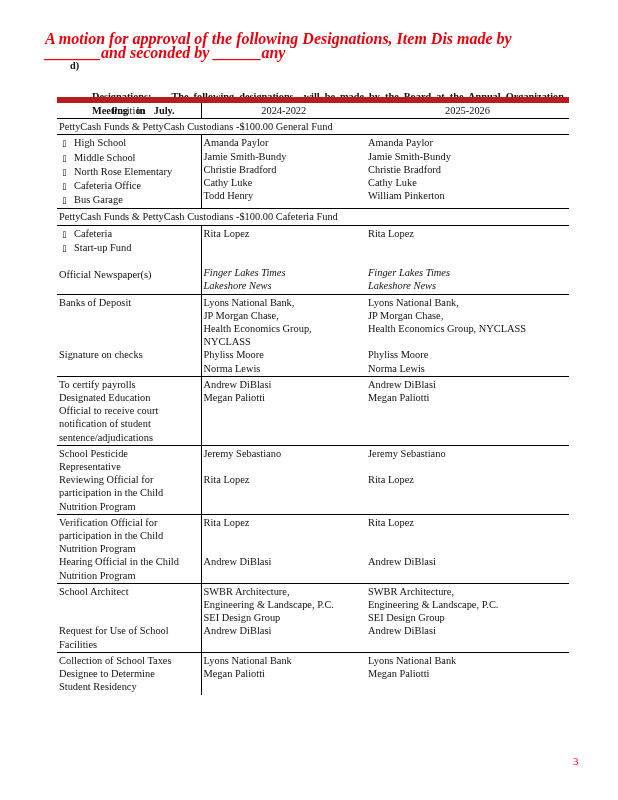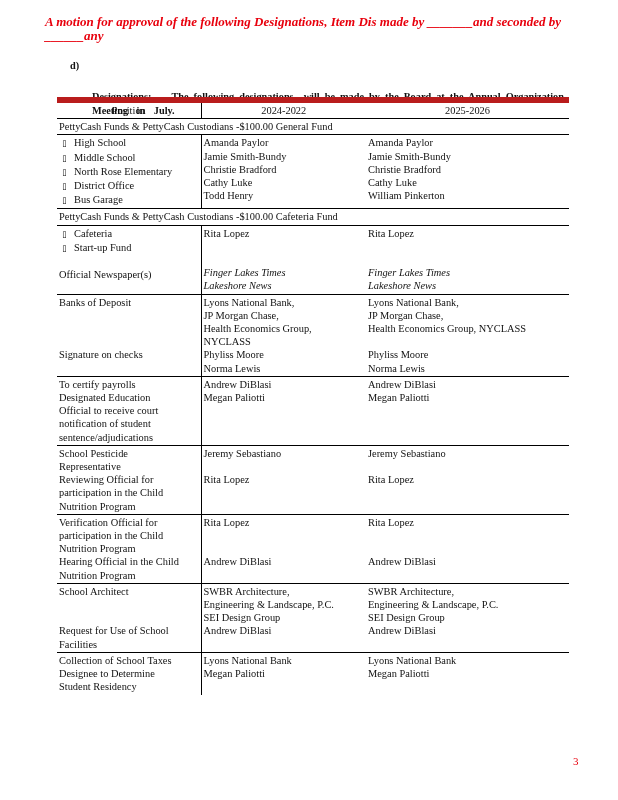--- a/index.html
+++ b/index.html
@@ -2,22 +2,22 @@
 <html><head>
 <meta charset="utf-8">
 <style>
   html,body{margin:0;padding:0;}
   body{
     width:618px;height:800px;position:relative;background:#ffffff;
     font-family:"Liberation Serif", serif;color:#121212;overflow:hidden;
   }
   
   .motion{
-    position:absolute;left:45px;top:15px;width:528px;
-    font-size:13px;line-height:13.5px;font-style:italic;font-weight:bold;
+    position:absolute;left:45px;top:32px;width:528px;
+    font-size:16px;line-height:13.5px;font-style:italic;font-weight:bold;
     color:#e8000d;
   }
   
   .dpara{
     position:absolute;left:70px;top:59px;width:494px;
     font-size:10.3px;line-height:13.5px;font-weight:bold;display:flex;
   }
   .dpara .marker{width:22px;flex:none;}
   .dpara .ptext{flex:1;}
   .jline{text-align:justify;text-align-last:justify;margin-top:31px;}
@@ -78,21 +78,21 @@
 
   <tr class="hb">
     <td colspan="3" class="span-cell">PettyCash Funds  &amp; PettyCash Custodians  -$100.00 General Fund</td>
   </tr>
 
   <tr class="hb">
     <td class="c1">
       <div class="bline"><span class="bullet">▯</span><span>High School</span></div>
       <div class="bline"><span class="bullet">▯</span><span>Middle School</span></div>
       <div class="bline"><span class="bullet">▯</span><span>North Rose Elementary</span></div>
-      <div class="bline"><span class="bullet">▯</span><span>District Office</span></div>
+      <div class="bline"><span class="bullet">▯</span><span>Cafeteria Office</span></div>
       <div class="bline"><span class="bullet">▯</span><span>Bus Garage</span></div>
     </td>
     <td class="pre">Amanda Paylor
 Jamie Smith-Bundy
 Christie Bradford
 Cathy Luke
 Todd Henry</td>
     <td class="pre">Amanda Paylor
 Jamie Smith-Bundy
 Christie Bradford

